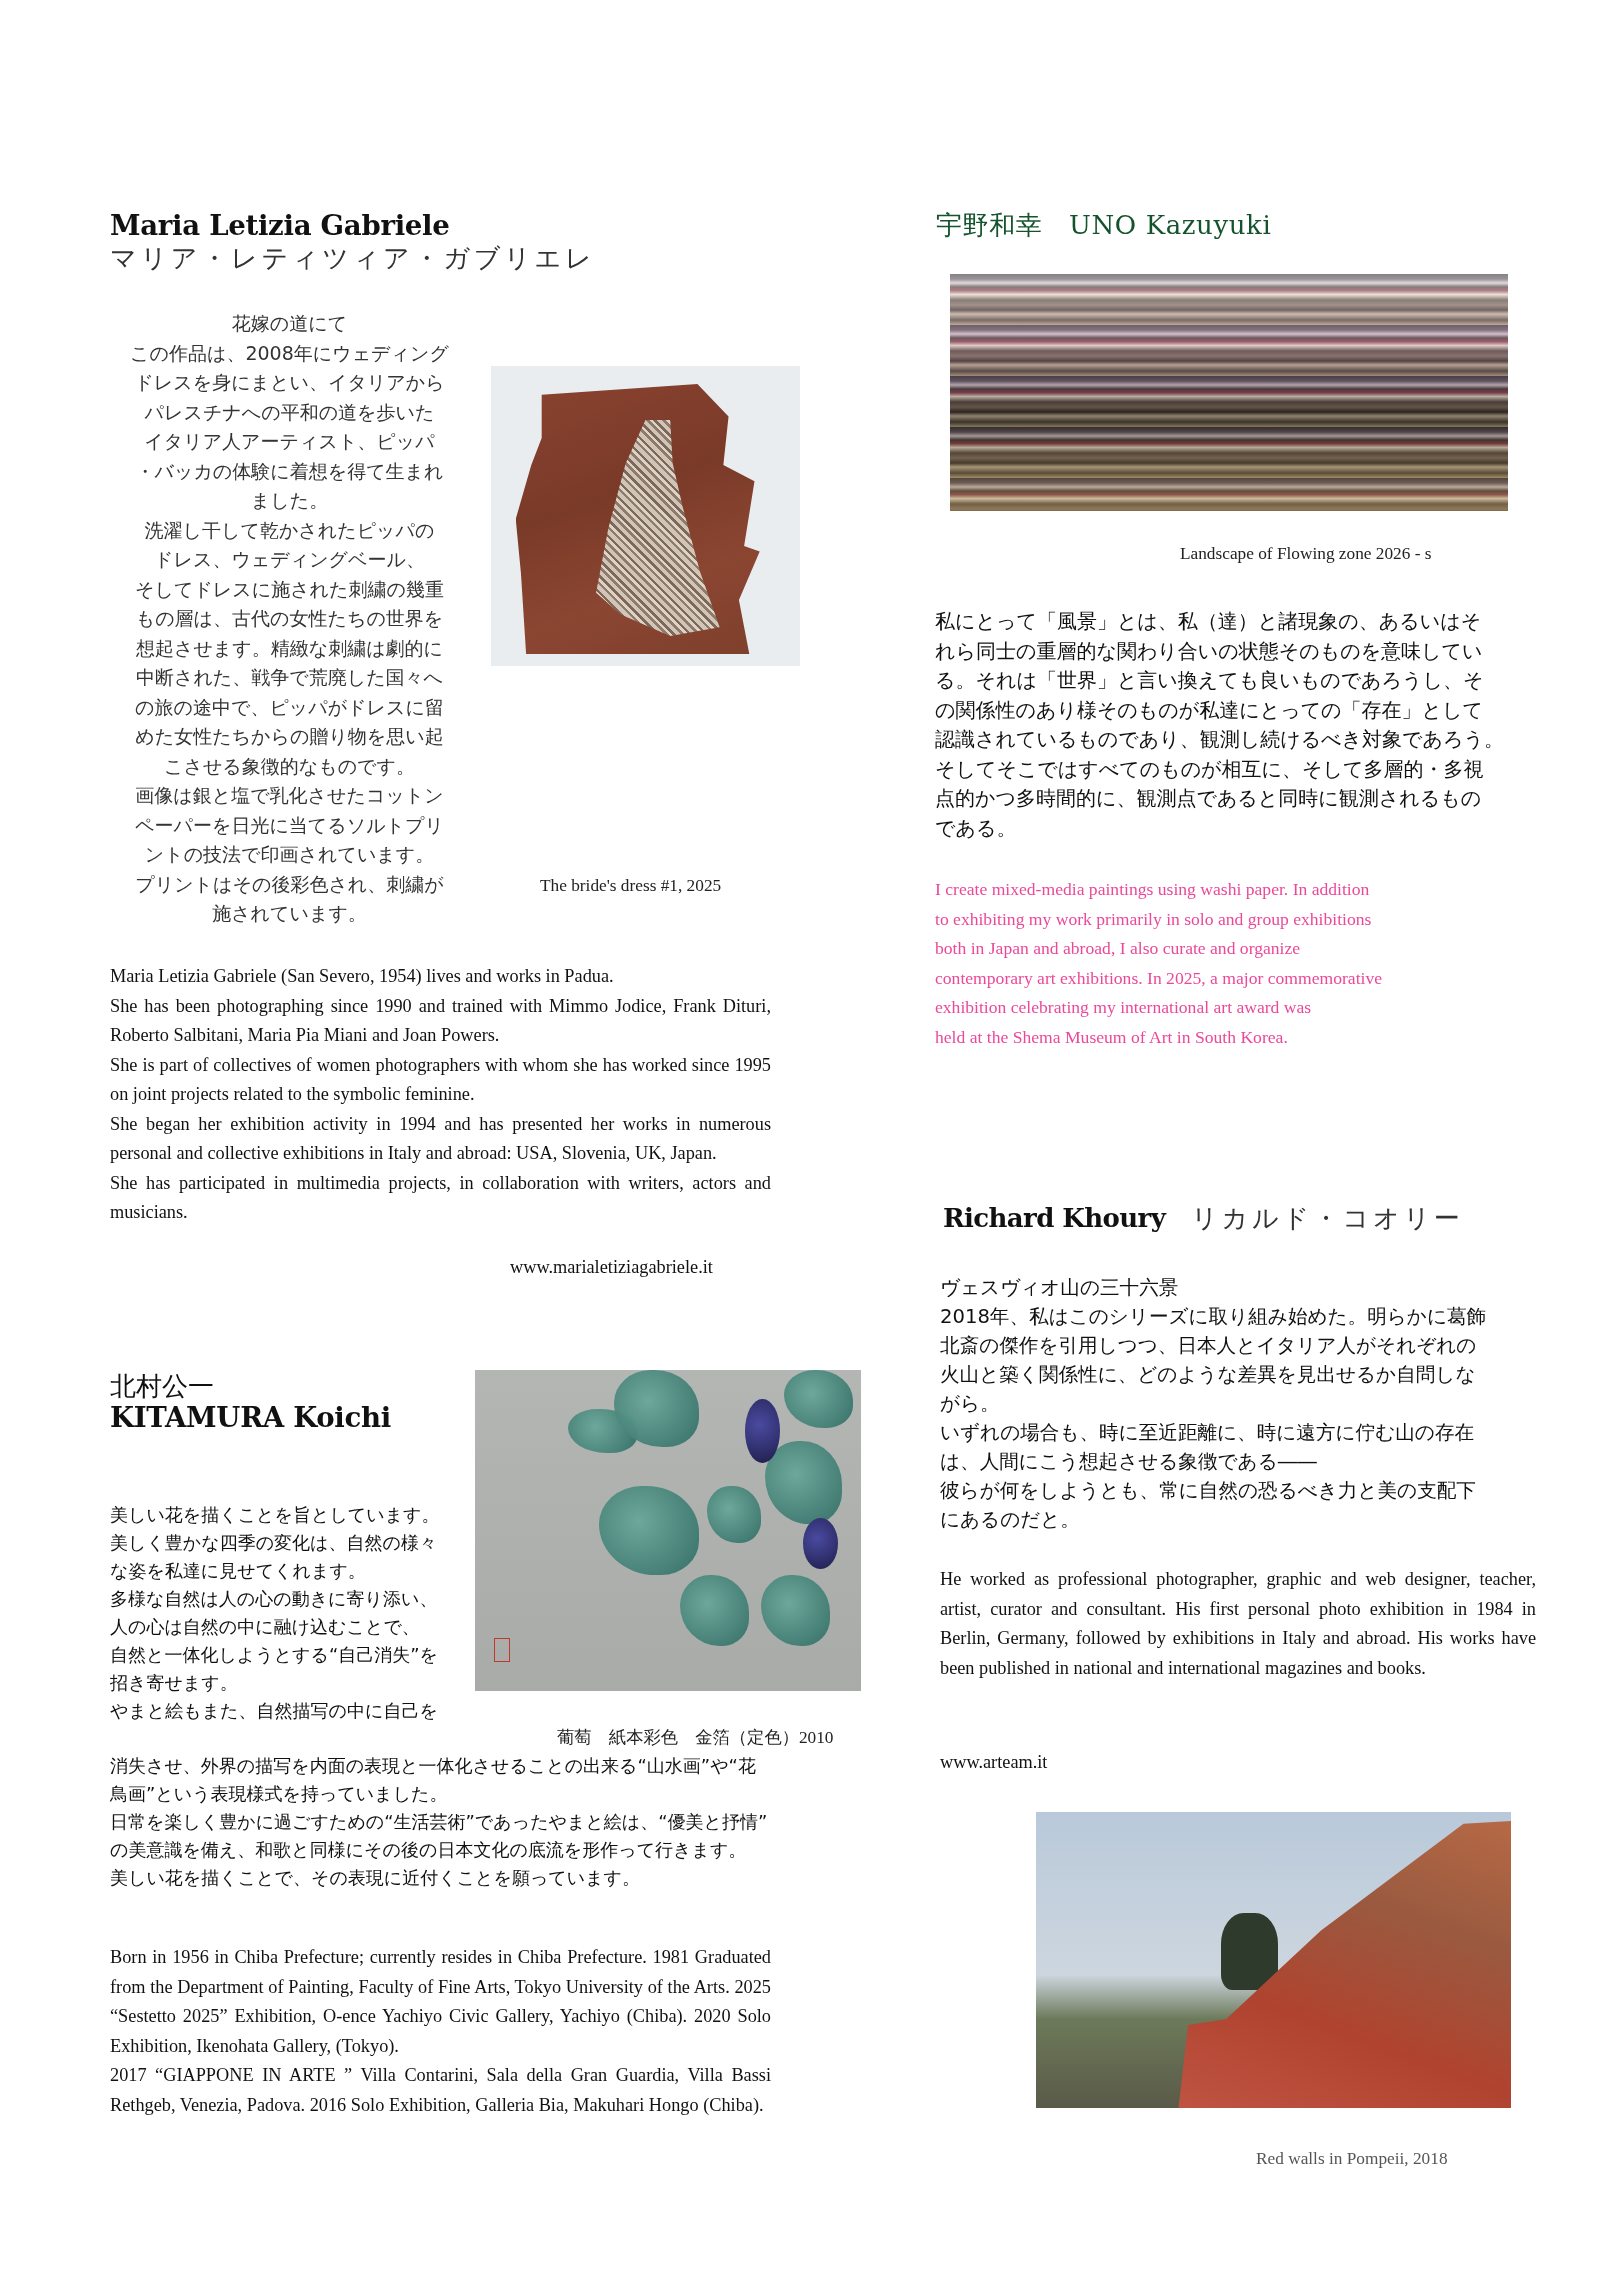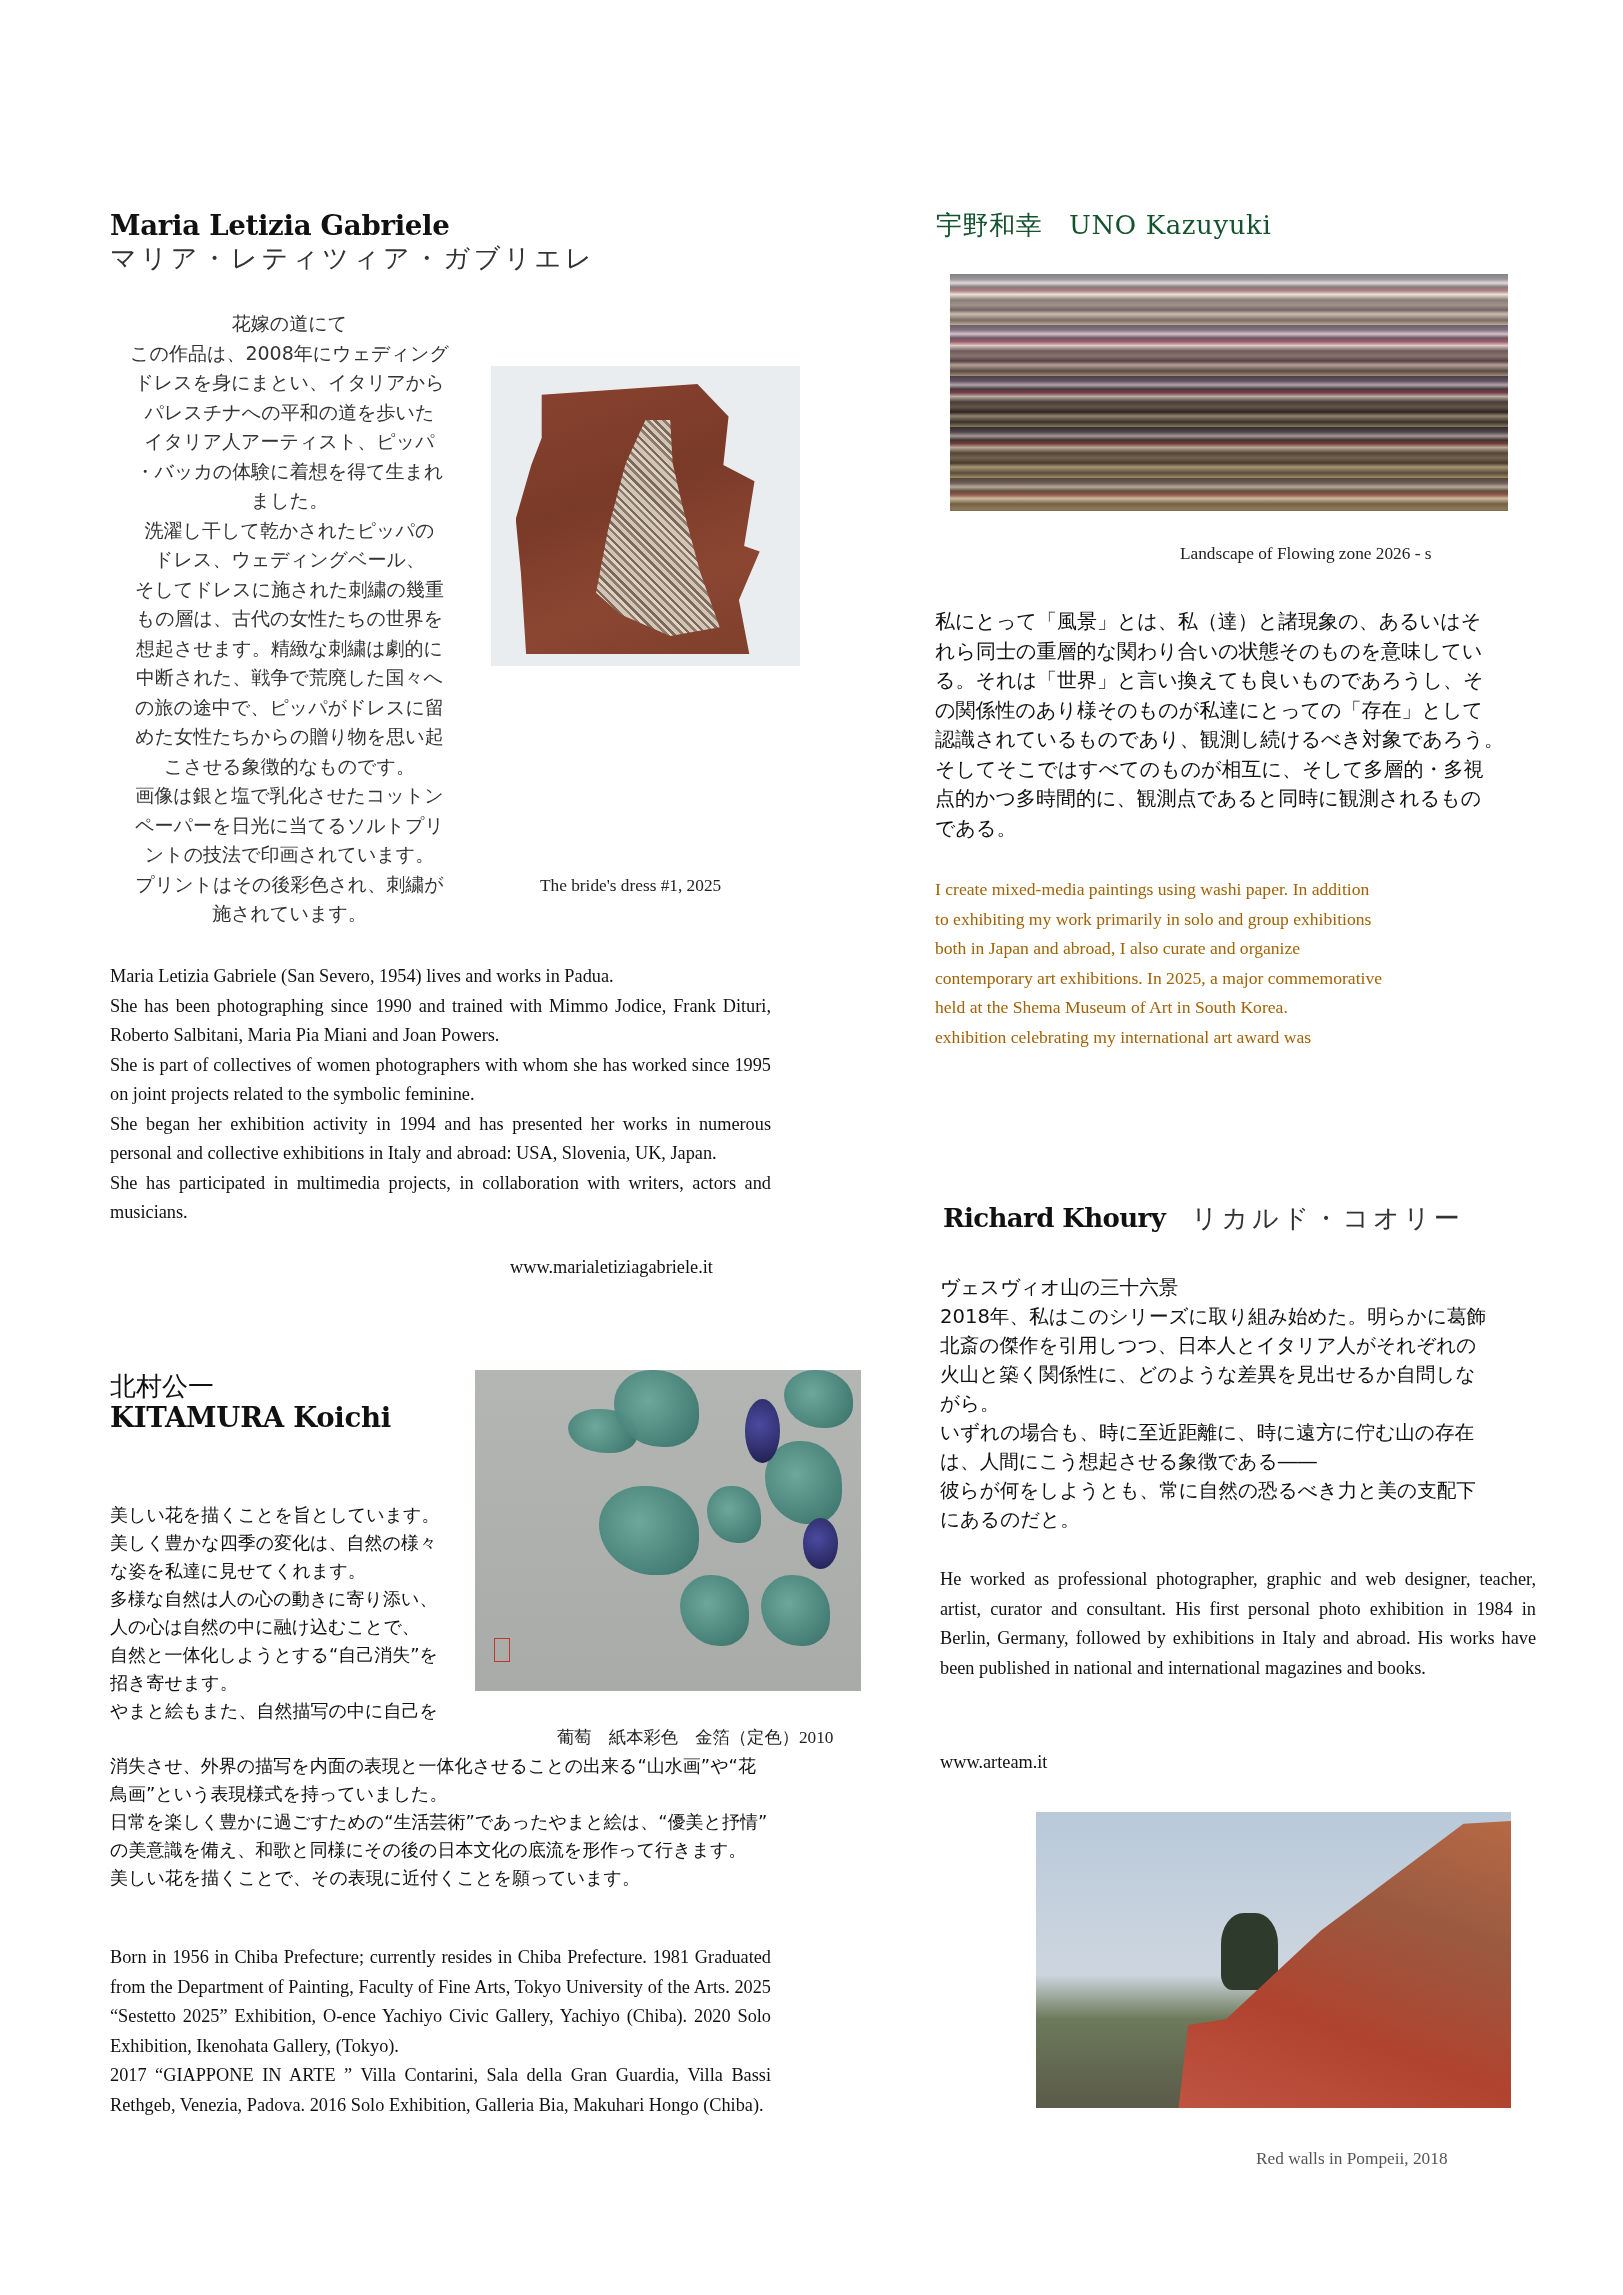--- a/index.html
+++ b/index.html
@@ -5,21 +5,21 @@
   html, body { margin: 0; padding: 0; background: #ffffff; }
   body { width: 1623px; height: 2295px; position: relative; overflow: hidden;
          font-family: "Liberation Serif", "DejaVu Serif", serif; color: #111; }
   .abs { position: absolute; margin-top: 27px; }
   .h-name { font-family: "DejaVu Serif", "Liberation Serif", serif; font-size: 27.6px; font-weight: bold; color: #111; line-height: 35px; letter-spacing: -0.3px; }
   .h-jp { font-family: "DejaVu Serif", "Liberation Serif", serif; font-size: 26px; color: #333; line-height: 35px; letter-spacing: 3.8px; }
   .jp-body { font-family: "DejaVu Sans", "Liberation Sans", sans-serif; font-size: 19px; line-height: 29.5px; color: #333; white-space: pre-line; }
   .jp-body.dark { color: #111; }
   .en-body { font-family: "Liberation Serif", "DejaVu Serif", serif; font-size: 18.3px; line-height: 29.5px; color: #111; text-align: justify; }
   .en-body p { margin: 0; }
-  .en-body.gray { color: #a16207; text-align: left; }
+  .en-body.gray { color: #ec4899; text-align: left; }
   .caption { font-family: "Liberation Serif", "DejaVu Serif", serif; font-size: 17.3px; color: #222; white-space: nowrap; }
   .caption.gray { color: #555; }
   .img { position: absolute; overflow: hidden; }
 
   
   #img-dress { background: #e9edf0; }
   #img-dress .paint { position: absolute; left: 8%; top: 6%; width: 84%; height: 90%;
      background: linear-gradient(160deg, #8a4230 0%, #7a3a28 40%, #8b4632 70%, #7d3f2b 100%);
      clip-path: polygon(10% 4%, 70% 0%, 76% 6%, 82% 12%, 80% 30%, 92% 36%, 88% 60%, 94% 62%, 86% 80%, 90% 100%, 4% 100%, 2% 70%, 0% 50%, 6% 30%, 10% 20%); }
   #img-dress .dress { position: absolute; left: 34%; top: 18%; width: 40%; height: 72%;
@@ -107,22 +107,22 @@
 認識されているものであり、観測し続けるべき対象であろう。
 そしてそこではすべてのものが相互に、そして多層的・多視
 点的かつ多時間的に、観測点であると同時に観測されるもの
 である。</div>
 
   <div class="abs en-body gray" style="left:935px; top:848px; width:616px; font-size:17.6px;">
     <p>I create mixed-media paintings using washi paper. In addition</p>
     <p>to exhibiting my work primarily in  solo and group exhibitions</p>
     <p>both in Japan and abroad, I also curate and organize</p>
     <p>contemporary art exhibitions. In 2025, a major commemorative</p>
+    <p>exhibition celebrating my international art award was</p>
     <p>held at the Shema Museum of Art in South Korea.</p>
-    <p>exhibition celebrating my international art award was</p>
   </div>
 </section>
 
 <section>
   <div class="abs h-jp" style="left:110px; top:1342px; color:#111; letter-spacing:0;">北村公一</div>
   <div class="abs h-name" style="left:110px; top:1373px;">KITAMURA Koichi</div>
 
   <div class="img" id="img-grape" style="left:475px; top:1370px; width:386px; height:321px;">
     <div class="leaf" style="left:24%; top:12%; width:18%; height:14%;"></div>
     <div class="leaf" style="left:36%; top:0%; width:22%; height:24%;"></div>

